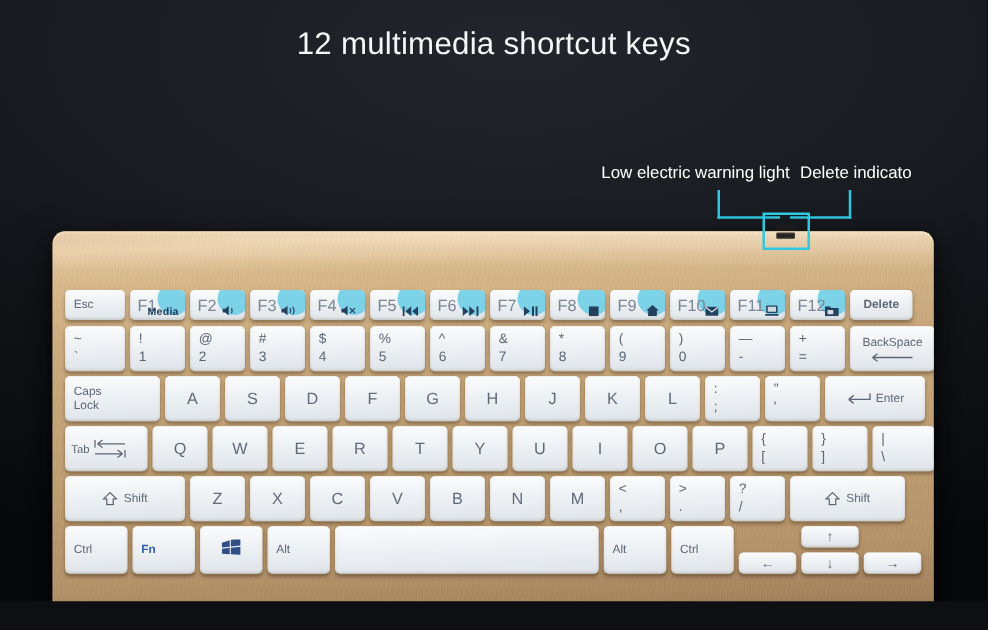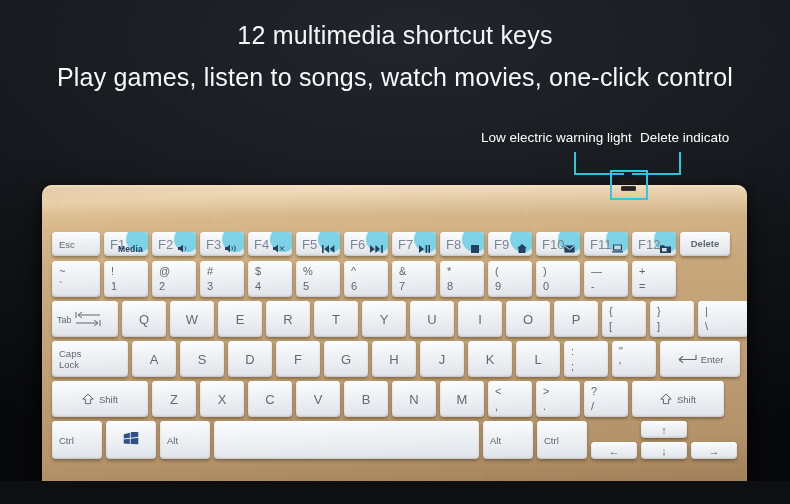--- a/index.html
+++ b/index.html
@@ -231,21 +231,20 @@
     pointer-events: none;
   }
 </style>
 </head>
 <body>
 
 <div id="stage">
 
   <div class="headline-wrap">
     <div class="headline-1">12 multimedia shortcut keys</div>
-    <div class="headline-2">Play games, listen to songs, watch movies, one-click control</div>
   </div>
 
   <div class="callout" id="callout-low">Low electric warning light</div>
   <div class="callout" id="callout-pair">Delete indicato</div>
 
   <div class="leader" id="lead-low-h"></div>
   <div class="leader" id="lead-low-v"></div>
   <div class="leader" id="lead-pair-h"></div>
   <div class="leader" id="lead-pair-v"></div>
 
@@ -445,20 +444,78 @@
           <span class="lab up">)</span>
           <span class="lab down">0</span>
         </div>
         <div class="key dual" style="width:44px">
           <span class="lab up">—</span>
           <span class="lab down">-</span>
         </div>
         <div class="key dual" style="width:44px">
           <span class="lab up">+</span>
           <span class="lab down">=</span>
+        </div>
+        <div class="key" style="width:68px">
+          <div class="bswrap">
+            <div>BackSpace</div>
+            <svg width="34" height="8" viewBox="0 0 34 8" style="display:block;margin:1px auto 0">
+              <path d="M1 4h32M1 4l4-3M1 4l4 3" stroke="#5c6673" stroke-width="1.1" fill="none"></path>
+            </svg>
+          </div>
+        </div>
+      </div>
+
+      <div class="row r-a">
+        <div class="key tl" style="width:76px">
+          <span class="lab">Caps
+Lock</span>
+        </div>
+        <div class="key center" style="width:44px">
+            <span class="lab">A</span>
+          </div>
+        <div class="key center" style="width:44px">
+            <span class="lab">S</span>
+          </div>
+        <div class="key center" style="width:44px">
+            <span class="lab">D</span>
+          </div>
+        <div class="key center" style="width:44px">
+            <span class="lab">F</span>
+          </div>
+        <div class="key center" style="width:44px">
+            <span class="lab">G</span>
+          </div>
+        <div class="key center" style="width:44px">
+            <span class="lab">H</span>
+          </div>
+        <div class="key center" style="width:44px">
+            <span class="lab">J</span>
+          </div>
+        <div class="key center" style="width:44px">
+            <span class="lab">K</span>
+          </div>
+        <div class="key center" style="width:44px">
+            <span class="lab">L</span>
+          </div>
+        <div class="key dual" style="width:44px">
+          <span class="lab up">:</span>
+          <span class="lab down">;</span>
+        </div>
+        <div class="key dual" style="width:44px">
+          <span class="lab up">"</span>
+          <span class="lab down">'</span>
+        </div>
+        <div class="key" style="width:80px">
+          <span class="enterwrap">
+            <svg width="20" height="10" viewBox="0 0 20 10">
+                <path d="M19 0v5H2M2 5l4-3.2M2 5l4 3.2" stroke="#5c6673" stroke-width="1.1" fill="none"></path>
+              </svg>
+            <span>Enter</span>
+          </span>
         </div>
       </div>
 
       <div class="row r-q">
         <div class="key" style="width:66px">
           <span class="tabglyph">
             <span>Tab</span>
             <span class="tabarrows">
               <svg width="26" height="7" viewBox="0 0 26 7">
                   <path d="M25 3.5H3M3 3.5l4-3M3 3.5l4 3M1 0.5v6" stroke="#5c6673" stroke-width="1" fill="none"></path>
@@ -506,70 +563,20 @@
         <div class="key dual" style="width:44px">
           <span class="lab up">}</span>
           <span class="lab down">]</span>
         </div>
         <div class="key dual" style="width:50px">
           <span class="lab up">|</span>
           <span class="lab down">\</span>
         </div>
       </div>
 
-      <div class="row r-a">
-        <div class="key tl" style="width:76px">
-          <span class="lab">Caps
-Lock</span>
-        </div>
-        <div class="key center" style="width:44px">
-            <span class="lab">A</span>
-          </div>
-        <div class="key center" style="width:44px">
-            <span class="lab">S</span>
-          </div>
-        <div class="key center" style="width:44px">
-            <span class="lab">D</span>
-          </div>
-        <div class="key center" style="width:44px">
-            <span class="lab">F</span>
-          </div>
-        <div class="key center" style="width:44px">
-            <span class="lab">G</span>
-          </div>
-        <div class="key center" style="width:44px">
-            <span class="lab">H</span>
-          </div>
-        <div class="key center" style="width:44px">
-            <span class="lab">J</span>
-          </div>
-        <div class="key center" style="width:44px">
-            <span class="lab">K</span>
-          </div>
-        <div class="key center" style="width:44px">
-            <span class="lab">L</span>
-          </div>
-        <div class="key dual" style="width:44px">
-          <span class="lab up">:</span>
-          <span class="lab down">;</span>
-        </div>
-        <div class="key dual" style="width:44px">
-          <span class="lab up">"</span>
-          <span class="lab down">'</span>
-        </div>
-        <div class="key" style="width:80px">
-          <span class="enterwrap">
-            <svg width="20" height="10" viewBox="0 0 20 10">
-                <path d="M19 0v5H2M2 5l4-3.2M2 5l4 3.2" stroke="#5c6673" stroke-width="1.1" fill="none"></path>
-              </svg>
-            <span>Enter</span>
-          </span>
-        </div>
-      </div>
-
       <div class="row r-z">
         <div class="key" style="width:96px">
           <span class="shiftwrap">
             <svg width="12" height="11" viewBox="0 0 12 11">
                 <path d="M6 0.6L0.8 5.6h2.6v4.6h5.2V5.6h2.6z" stroke="#5c6673" stroke-width="1" fill="none"></path>
               </svg>
             <span>Shift</span>
           </span>
         </div>
         <div class="key center" style="width:44px">
@@ -611,20 +618,23 @@
                 <path d="M6 0.6L0.8 5.6h2.6v4.6h5.2V5.6h2.6z" stroke="#5c6673" stroke-width="1" fill="none"></path>
               </svg>
             <span>Shift</span>
           </span>
         </div>
       </div>
 
       <div class="row r-bot">
         <div class="key tl mid" style="width:50px">
           <span class="lab">Ctrl</span>
+        </div>
+        <div class="key tl mid" style="width:50px">
+          <span class="lab fn-blue">Fn</span>
         </div>
         <div class="key" style="width:50px">
           <span class="winicon">
             <svg width="15" height="14" viewBox="0 0 15 14">
               <path d="M0 2.6L6.3 1.3v5.2H0z" fill="#2f4f86" transform="skewY(-6)"></path>
               <path d="M7.2 1.1L15 0v6.4H7.2z" fill="#2f4f86" transform="skewY(-6)"></path>
               <path d="M0 7.4h6.3v5.2L0 11.5z" fill="#2f4f86" transform="skewY(-6)"></path>
               <path d="M7.2 7.4H15v6.4l-7.8-1.1z" fill="#2f4f86" transform="skewY(-6)"></path>
             </svg>
           </span>

